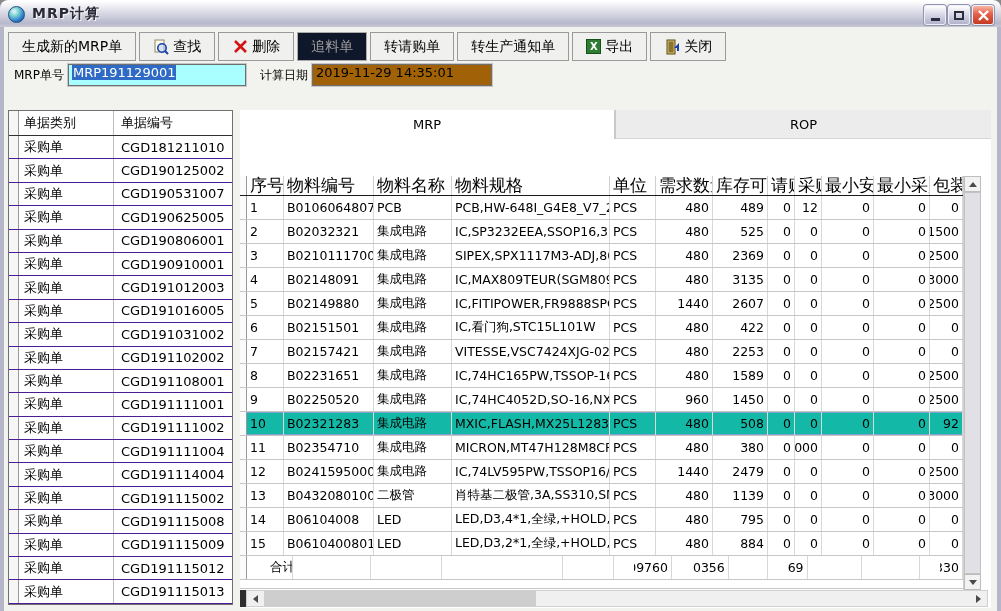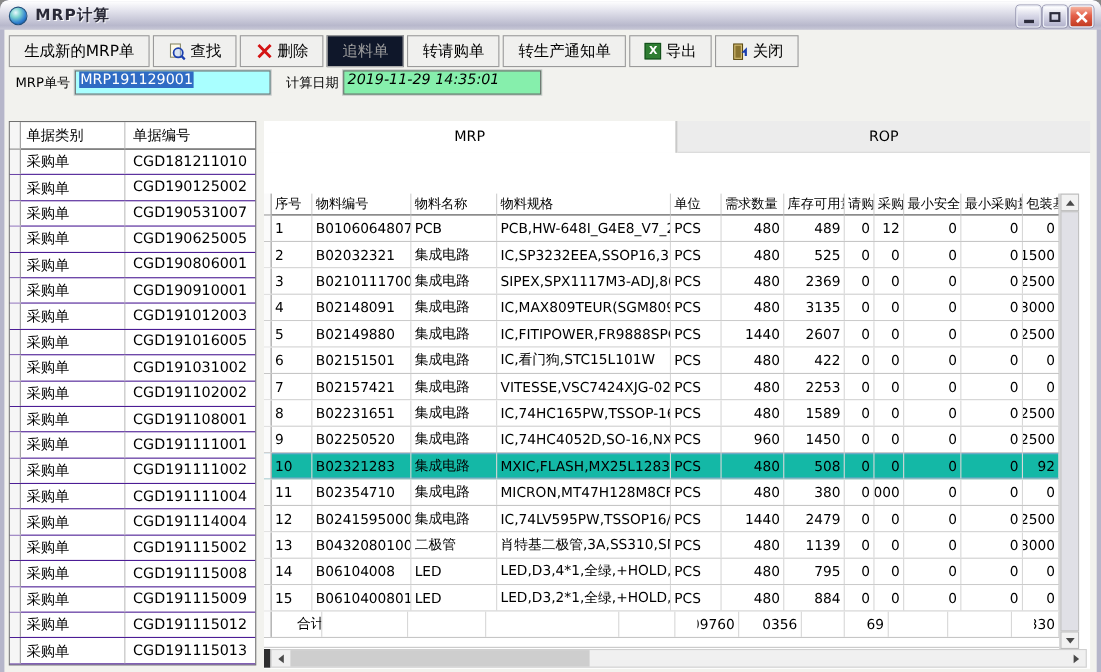--- a/index.html
+++ b/index.html
@@ -71,21 +71,21 @@
   #rightpanel { position:absolute; left:236px; top:112px; width:751px; height:469px; background:#fff; }
   #locator-row { position:absolute; left:8px; top:8px; display:flex; align-items:center; }
   #locator-label { font-size:12px; color:#000; margin-right:6px; }
   #locator-input { width:158px; height:24px; border:1px solid #7f7f7f; font-size:13px; padding:0 3px;
     font-family:"DejaVu Sans","Liberation Sans",sans-serif; }
 
   
   #maingrid { position:absolute; left:0; top:37px; width:740px; height:414px; background:#fff; }
   #mg-inner { position:absolute; left:0; top:0; width:723px; }
   .mg-hrow { display:flex; height:20px; border-bottom:1px solid #1a1a1a; }
-  .mg-hcell { font-size:12px; color:#000; padding:0 3px; display:flex; align-items:center;
+  .mg-hcell { font-size:17px; color:#000; padding:0 3px; display:flex; align-items:center;
     overflow:hidden; white-space:nowrap; border-right:1px solid #cfcfcf; }
   .mg-row { display:flex; height:24px; border-bottom:1px solid #c6c6c6; cursor:pointer; background:#fff; }
   .mg-row.selected { background:#14b8a6; box-shadow:inset 0 1px 0 #7da2ce, inset 0 -1px 0 #7da2ce;justify-content:space-between; }
   .mg-cell { font-size:12.5px; color:#000; padding:0 3px; display:flex; align-items:center;
     overflow:hidden; white-space:nowrap; border-right:1px solid #d8d8d8; }
   .mg-cell.num { justify-content:flex-end; }
   .mg-gutter { width:7px; border-right:1px solid #9a9a9a; background:#fbfbfb; }
   .w-seq{width:37px}.w-code{width:90px}.w-name{width:78px}.w-spec{width:158px}.w-unit{width:46px}
   .w-demand{width:57px}.w-stock{width:55px}.w-req{width:27px}.w-pur{width:27px}
   .w-minsafe{width:52px}.w-minbuy{width:56px}.w-pack{width:33px}
@@ -188,21 +188,21 @@
         <span>关闭</span>
       </button>
     </div>
 
     <div id="formrow">
       <span class="flabel">MRP单号</span>
       <div class="field" id="mrp-no-field" style="background:#a9ffff;">
         <span class="sel-text" style="background:#2f6bc4;">MRP191129001</span>
       </div>
       <span class="flabel">计算日期</span>
-      <div class="field" id="calc-date-field" style="background:#86efac;font-style:italic;">
+      <div class="field" id="calc-date-field" style="background:#a16207;">
         <span>2019-11-29 14:35:01</span>
       </div>
     </div>
 
     <div id="leftpanel">
       <div class="lg-header">
         <div class="lg-cell lg-gutter"></div>
         <div class="lg-cell lg-type">单据类别</div>
         <div class="lg-cell lg-code">单据编号</div>
       </div>

